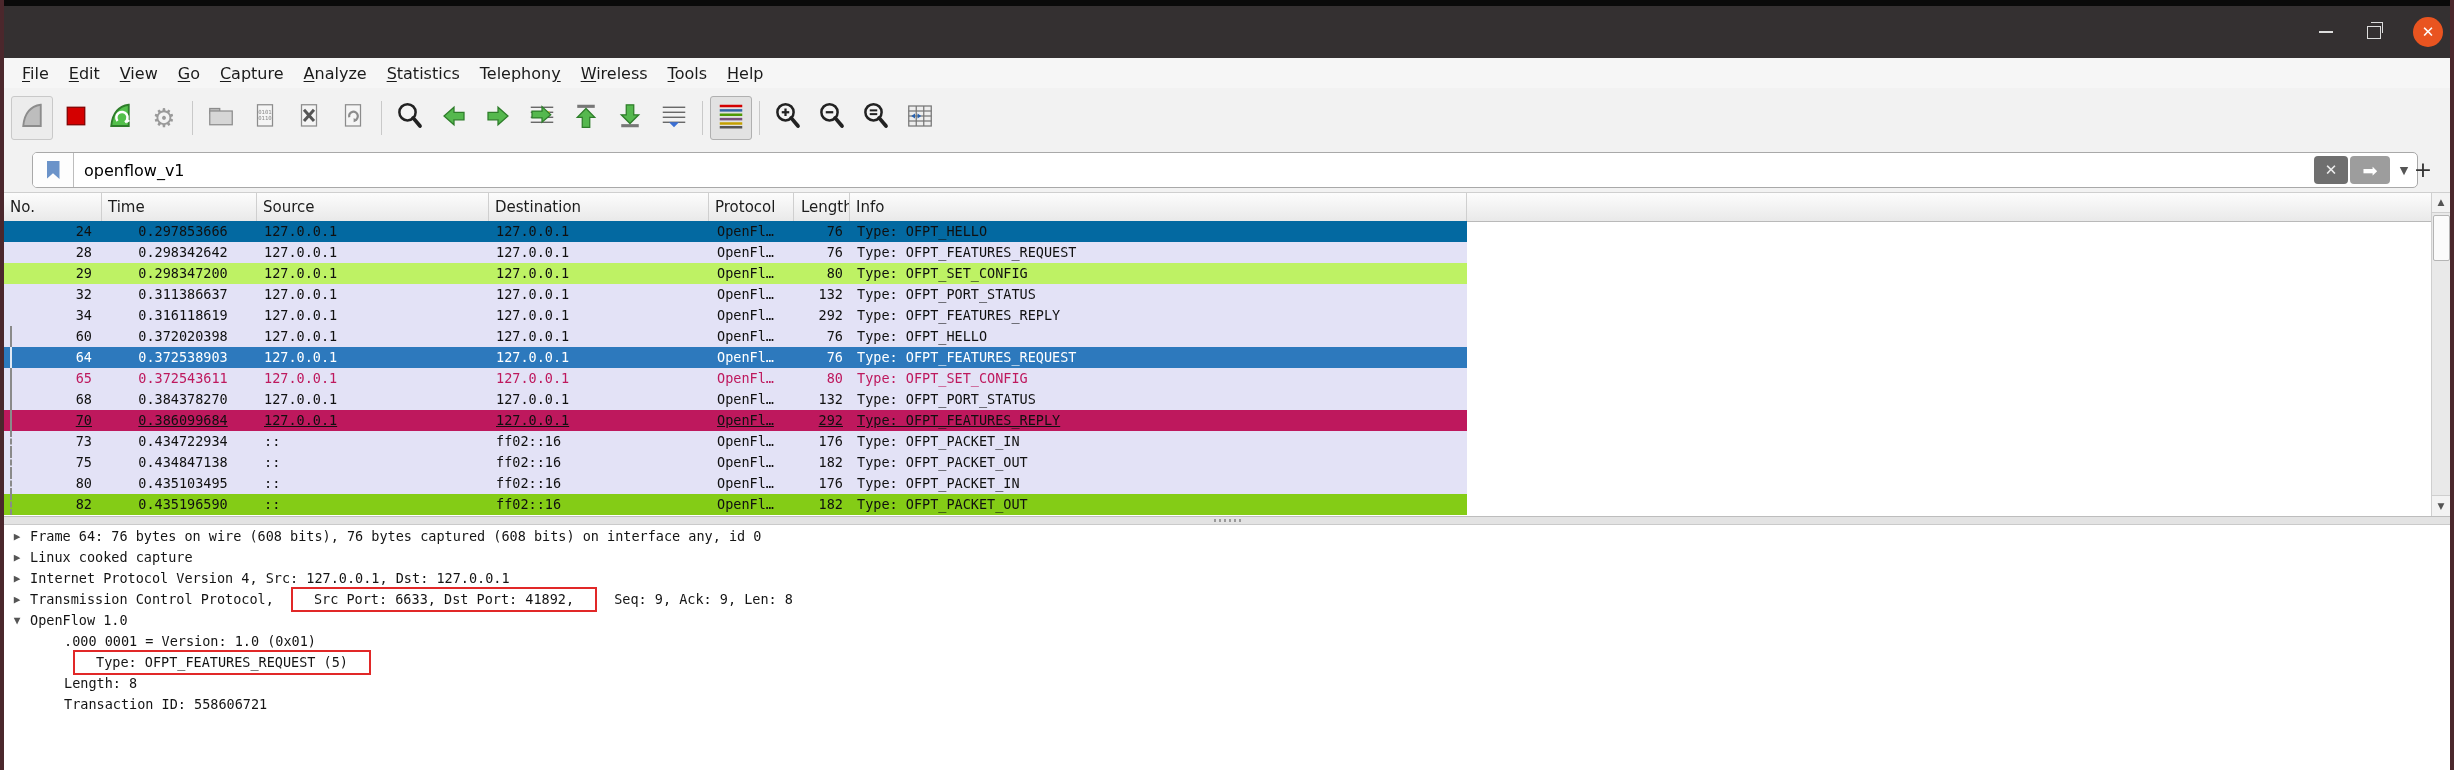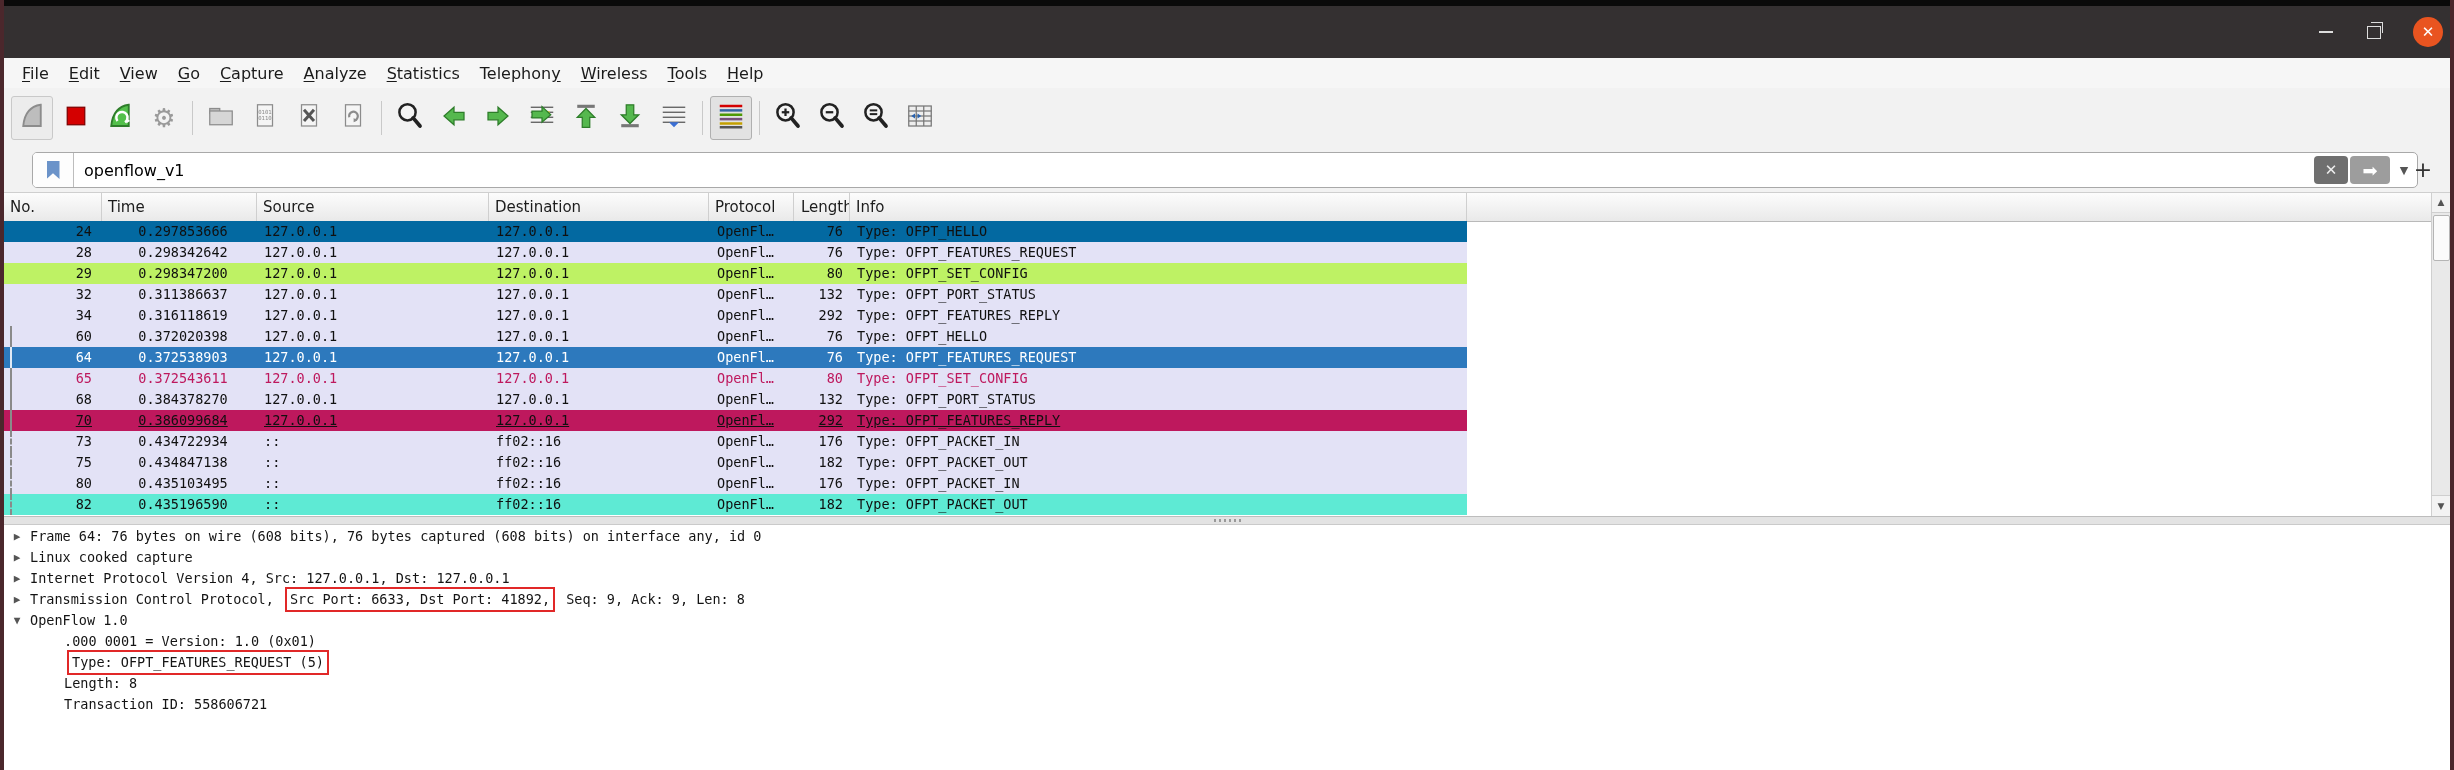--- a/index.html
+++ b/index.html
@@ -65,21 +65,21 @@
   #sb-thumb{position:absolute;left:1px;top:23px;width:15px;height:44px;background:#fbfbfb;border:1px solid #b5b5b5;border-radius:2px;}
   
   #splitter{position:absolute;left:4px;right:4px;top:516px;height:7px;background:#e3e3e3;border-top:1px solid #bdbdbd;border-bottom:1px solid #cacaca;z-index:35;display:flex;align-items:center;justify-content:center;}
   #splitter .grip{display:flex;gap:3px;}
   #splitter .grip i{width:2px;height:3px;background:#9a9a9a;display:block;}
   
   #details{position:absolute;left:4px;right:4px;top:523px;bottom:0;background:#ffffff;z-index:30;padding-top:3px;}
   .dline{height:21px;line-height:21px;font-family:"DejaVu Sans Mono","Liberation Mono",monospace;font-size:13.5px;color:#141414;white-space:pre;display:flex;align-items:center;}
   .dline .tri{width:26px;text-align:center;color:#555;font-size:11px;flex:none;}
   .dline.ind1{padding-left:60px;}
-  .dline .seg.boxed{border:2px solid #e12828;padding:0 3px;margin:0 3px;}
+  .dline .seg.boxed{border:2px solid #e12828;padding:0 21px;margin:0 9px;}
 </style>
 </head>
 <body>
 
 <div id="window">
   <div id="topstrip"></div>
   <div class="edge" id="edge-left"></div>
   <div class="edge" id="edge-right"></div>
 
   <div id="titlebar">
@@ -411,21 +411,21 @@
         <div class="prow" style="background: rgb(227, 226, 246); color: rgb(16, 16, 16);">
           <span class="mark dash"></span>
           <span class="cell c-no">80</span>
           <span class="cell c-time">0.435103495</span>
           <span class="cell c-src">::</span>
           <span class="cell c-dst">ff02::16</span>
           <span class="cell c-proto">OpenFl…</span>
           <span class="cell c-len">176</span>
           <span class="cell c-info">Type: OFPT_PACKET_IN</span>
         </div>
-        <div class="prow" style="background: #5eead4; color: rgb(16, 16, 16);">
+        <div class="prow" style="background: #84cc16; color: rgb(16, 16, 16);">
           <span class="mark dash"></span>
           <span class="cell c-no">82</span>
           <span class="cell c-time">0.435196590</span>
           <span class="cell c-src">::</span>
           <span class="cell c-dst">ff02::16</span>
           <span class="cell c-proto">OpenFl…</span>
           <span class="cell c-len">182</span>
           <span class="cell c-info">Type: OFPT_PACKET_OUT</span>
         </div>
       </div>

